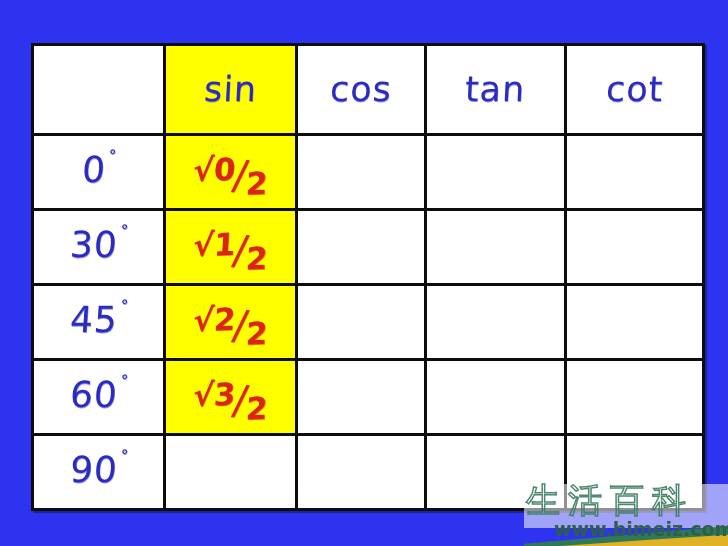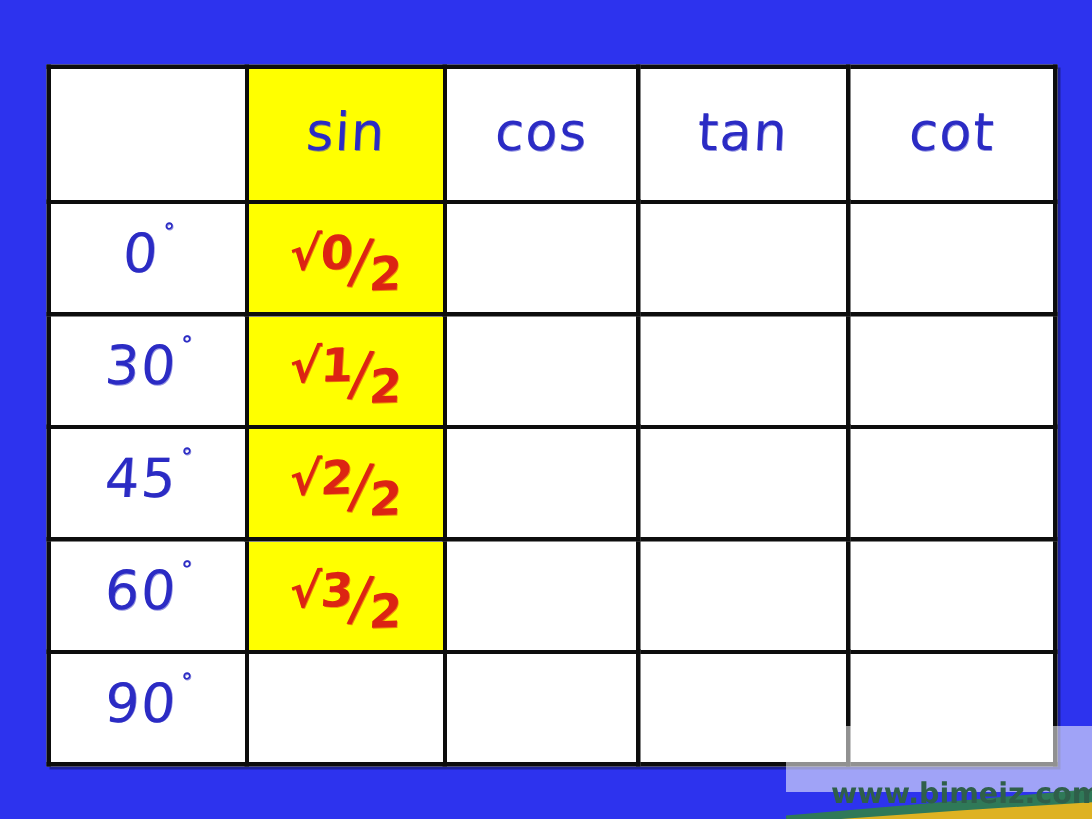--- a/index.html
+++ b/index.html
@@ -252,16 +252,17 @@
         <td><span></span></td>
       </tr>
 
     </tbody>
   </table>
 
   <div class="watermark">
     <div class="wm-band-white"></div>
     <div class="wm-swoosh-green"></div>
     <div class="wm-swoosh-gold"></div>
+    <div class="wm-chars">生活百科</div>
     <div class="wm-url">www.bimeiz.com</div>
   </div>
 
 </div>
 
 </body></html>

